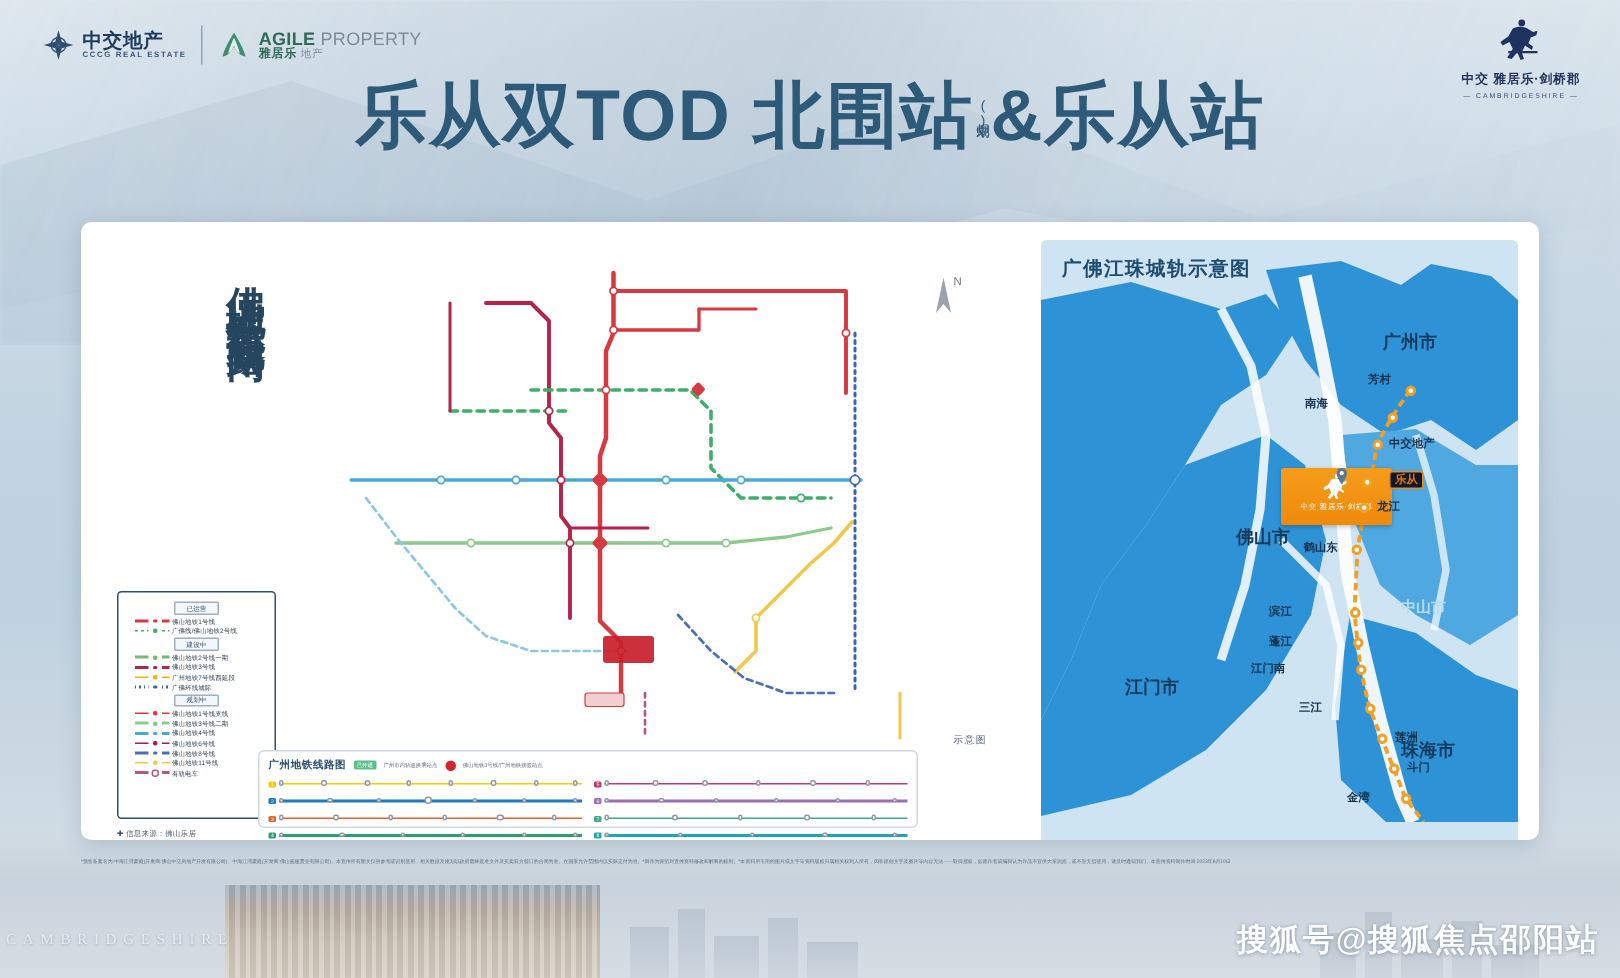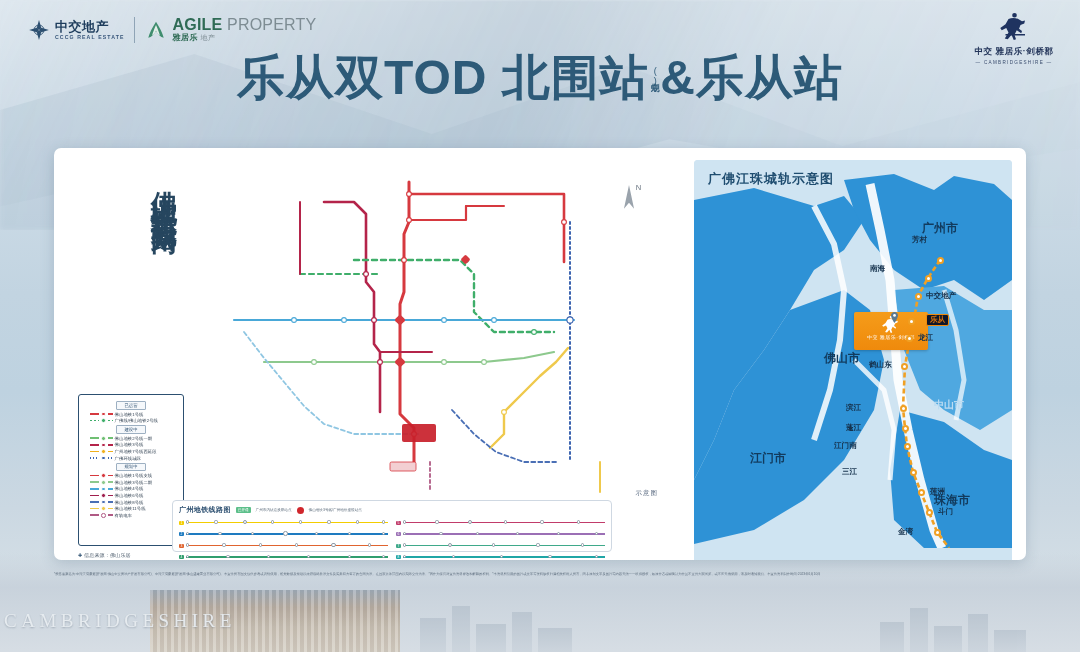--- a/index.html
+++ b/index.html
@@ -42,21 +42,21 @@
     position:absolute;left:150px;bottom:0;width:250px;height:62px;
     background:linear-gradient(180deg,#9aa6b2 0%,#b8a99a 28%,#cbbfae 60%,#d6ccbe 100%);
     opacity:.85;
   }
   .photo-strip:after{
     content:"";position:absolute;inset:0;
     background:repeating-linear-gradient(90deg,rgba(255,255,255,.22) 0 3px,rgba(0,0,0,.06) 3px 7px);
   }
   .wm-left{
     position:absolute;left:4px;bottom:20px;
-    font-size:19px;letter-spacing:4.5px;color:#e8edf1;
+    font-size:10px;letter-spacing:4.5px;color:#e8edf1;
     font-family:"Liberation Serif",serif;opacity:.92;
     text-shadow:0 1px 2px rgba(90,105,120,.45);
   }
   .wm-right{
     position:absolute;right:14px;bottom:12px;
     font-size:21px;font-weight:bold;color:#ffffff;letter-spacing:1px;
     text-shadow:0 0 1px rgba(120,135,150,.9),0 1px 3px rgba(110,125,140,.55);
     opacity:.95;
   }
 
@@ -64,21 +64,21 @@
   .logos{position:absolute;left:28px;top:17px;display:flex;align-items:center;gap:10px;}
   .logo-cccg{display:flex;align-items:center;gap:5px;}
   .cccg-mark{width:22px;height:22px;flex:none;}
   .cccg-txt{line-height:1;}
   .cccg-cn{font-size:13px;font-weight:bold;color:#1d3c5c;letter-spacing:.5px;}
   .cccg-en{font-size:5.2px;color:#37557a;letter-spacing:1.1px;margin-top:2px;font-weight:bold;}
   .logo-div{width:1px;height:26px;background:#8fa4b6;}
   .logo-agile{display:flex;align-items:center;gap:5px;}
   .agile-mark{width:22px;height:22px;flex:none;}
   .agile-txt{line-height:1.05;}
-  .agile-en{font-size:16px;font-weight:bold;color:#2f6b55;letter-spacing:.2px;}
+  .agile-en{font-size:12px;font-weight:bold;color:#2f6b55;letter-spacing:.2px;}
   .agile-en .lt{color:#7d8c93;font-weight:normal;}
   .agile-cn{font-size:8px;color:#2f6b55;font-weight:bold;letter-spacing:.5px;}
   .agile-cn .sm{color:#7d8c93;font-weight:normal;font-size:7px;}
 
   .logo-tr{position:absolute;right:18px;top:10px;text-align:center;width:96px;}
   .horse{height:30px;}
   .tr-cn{font-size:8.5px;color:#23355a;font-weight:bold;letter-spacing:.6px;margin-top:2px;}
   .tr-en{font-size:4.6px;color:#3a4c6e;letter-spacing:1.3px;margin-top:2px;}
 
   .headline{position:absolute;left:0;top:52px;width:1080px;text-align:center;}
@@ -556,21 +556,21 @@
         <span class="bt">中交 雅居乐·剑桥郡</span>
       </div>
 
       <div class="city-lbl" style="left:228px;top:60px;font-size:12px;">广州市</div>
       <div class="city-lbl" style="left:130px;top:190px;font-size:12px;">佛山市</div>
       <div class="city-lbl" style="left:56px;top:290px;font-size:12px;">江门市</div>
       <div class="city-lbl" style="left:240px;top:332px;font-size:12px;">珠海市</div>
       <div class="city-lbl" style="left:240px;top:238px;font-size:10px;color:#bcdcf2;">中山市</div>
 
       <i class="sta-dot" style="left:243px;top:97px;"></i>
-      <div class="sta-lbl" style="left:218px;top:75px;">芳村</div>
+      <div class="sta-lbl" style="left:218px;top:88px;">芳村</div>
 
       <i class="sta-dot" style="left:231px;top:115px;"></i>
       <div class="sta-lbl" style="left:176px;top:104px;">南海</div>
 
       <i class="sta-dot" style="left:221px;top:133px;"></i>
       <div class="sta-lbl" style="left:232px;top:131px;">中交地产</div>
 
       <i class="sta-dot" style="left:214px;top:158px;"></i>
       <div class="lecong-chip" style="left:232px;top:154px;">乐从</div>
       <svg class="pin" style="left:196px;top:152px;" viewBox="0 0 12 16">
@@ -587,21 +587,21 @@
       <i class="sta-dot" style="left:206px;top:245px;"></i>
       <div class="sta-lbl" style="left:152px;top:243px;">滨江</div>
 
       <i class="sta-dot" style="left:208px;top:265px;"></i>
       <div class="sta-lbl" style="left:152px;top:263px;">蓬江</div>
 
       <i class="sta-dot" style="left:210px;top:283px;"></i>
       <div class="sta-lbl" style="left:140px;top:281px;">江门南</div>
 
       <i class="sta-dot" style="left:216px;top:309px;"></i>
-      <div class="sta-lbl" style="left:148px;top:307px;">三江</div>
+      <div class="sta-lbl" style="left:172px;top:307px;">三江</div>
 
       <i class="sta-dot" style="left:224px;top:329px;"></i>
       <div class="sta-lbl" style="left:236px;top:327px;">莲洲</div>
 
       <i class="sta-dot" style="left:232px;top:349px;"></i>
       <div class="sta-lbl" style="left:244px;top:347px;">斗门</div>
 
       <i class="sta-dot" style="left:240px;top:369px;"></i>
       <div class="sta-lbl" style="left:204px;top:367px;">金湾</div>
 
@@ -619,14 +619,15 @@
     <i class="bldg" style="left:512px;width:20px;height:40px;"></i>
     <i class="bldg" style="left:538px;width:34px;height:24px;"></i>
     <i class="bldg" style="left:880px;width:24px;height:30px;"></i>
     <i class="bldg" style="left:910px;width:18px;height:44px;"></i>
     <i class="bldg" style="left:934px;width:28px;height:26px;"></i>
     <i class="bldg" style="left:968px;width:20px;height:38px;"></i>
     <i class="bldg" style="left:994px;width:32px;height:22px;"></i>
   </div>
   <div class="photo-strip"></div>
   <div class="wm-left">CAMBRIDGESHIRE</div>
+  <div class="wm-right">搜狐号@搜狐焦点邵阳站</div>
 
 </div>
 
 </body></html>

